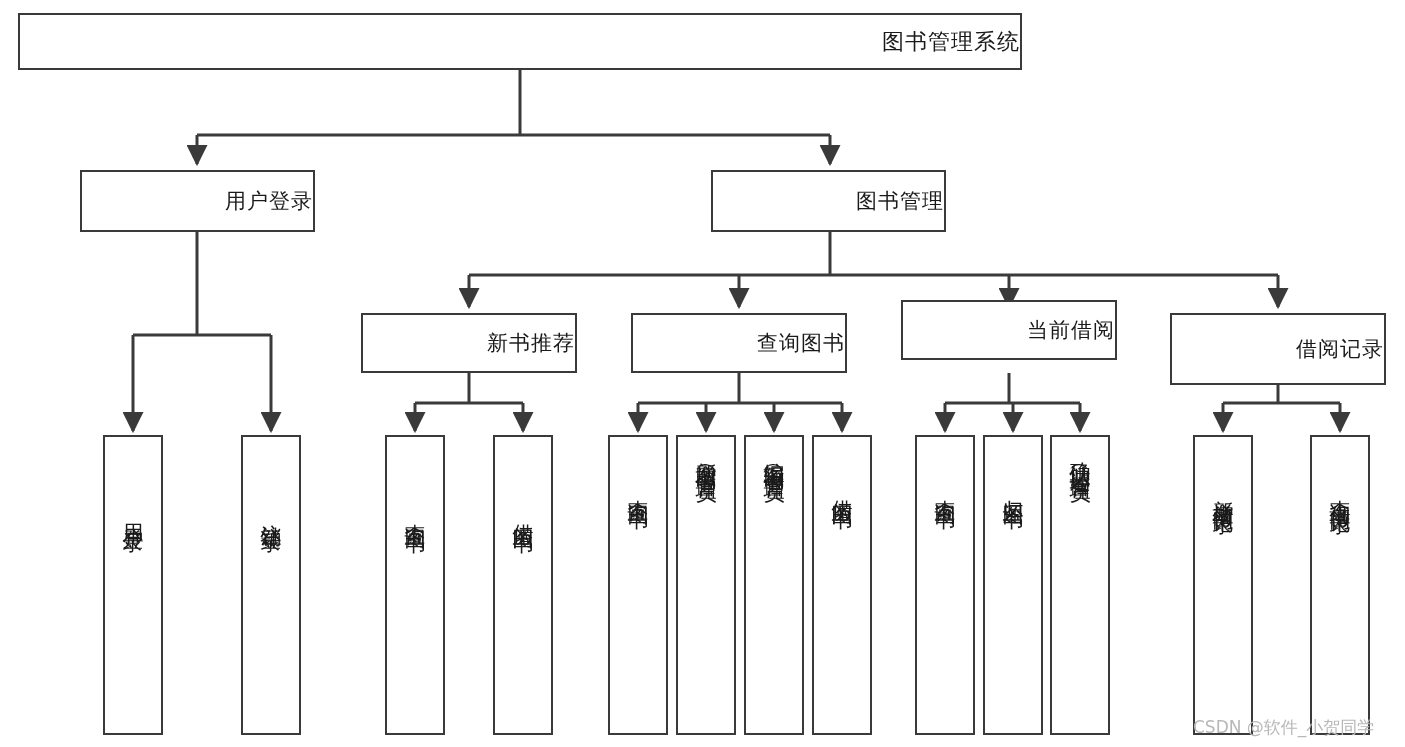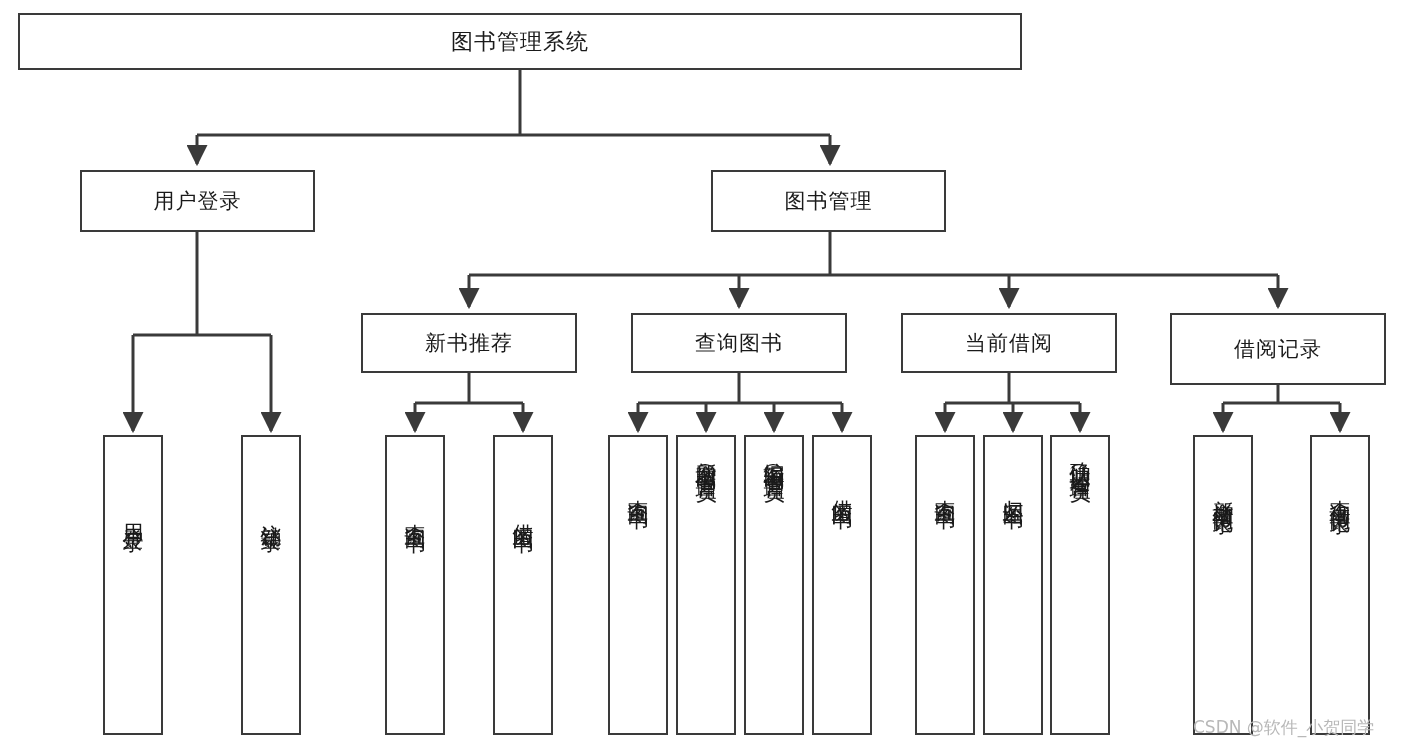--- a/index.html
+++ b/index.html
@@ -26,21 +26,21 @@
     height: 747px;
     pointer-events: none;
   }
   .node {
     position: absolute;
     box-sizing: border-box;
     background: #ffffff;
     border: 2px solid #3a3a3a;
     display: flex;
     align-items: center;
-    justify-content: center;
+    justify-content: flex-end;
     color: #1a1a1a;
     z-index: 2;
   }
   .node .label {
     display: block;
     text-align: center;
     line-height: 1.25;
     white-space: nowrap;
   }
   
@@ -156,21 +156,21 @@
   </div>
 
   <div class="node horiz" style="left:361px; top:313px; width:216px; height:60px;">
     <span class="label">新书推荐</span>
   </div>
 
   <div class="node horiz" style="left:631px; top:313px; width:216px; height:60px;">
     <span class="label">查询图书</span>
   </div>
 
-  <div class="node horiz" style="left:901px; top:313px; width:216px; height:60px;">
+  <div class="node horiz" style="left:901px; top:300px; width:216px; height:60px;">
     <span class="label">当前借阅</span>
   </div>
 
   <div class="node horiz" style="left:1170px; top:313px; width:216px; height:72px;">
     <span class="label">借阅记录</span>
   </div>
 
   <div class="node vert mid" style="left:103px; top:435px; width:60px; height:300px;">
     <span class="label">用户登录</span>
   </div>

